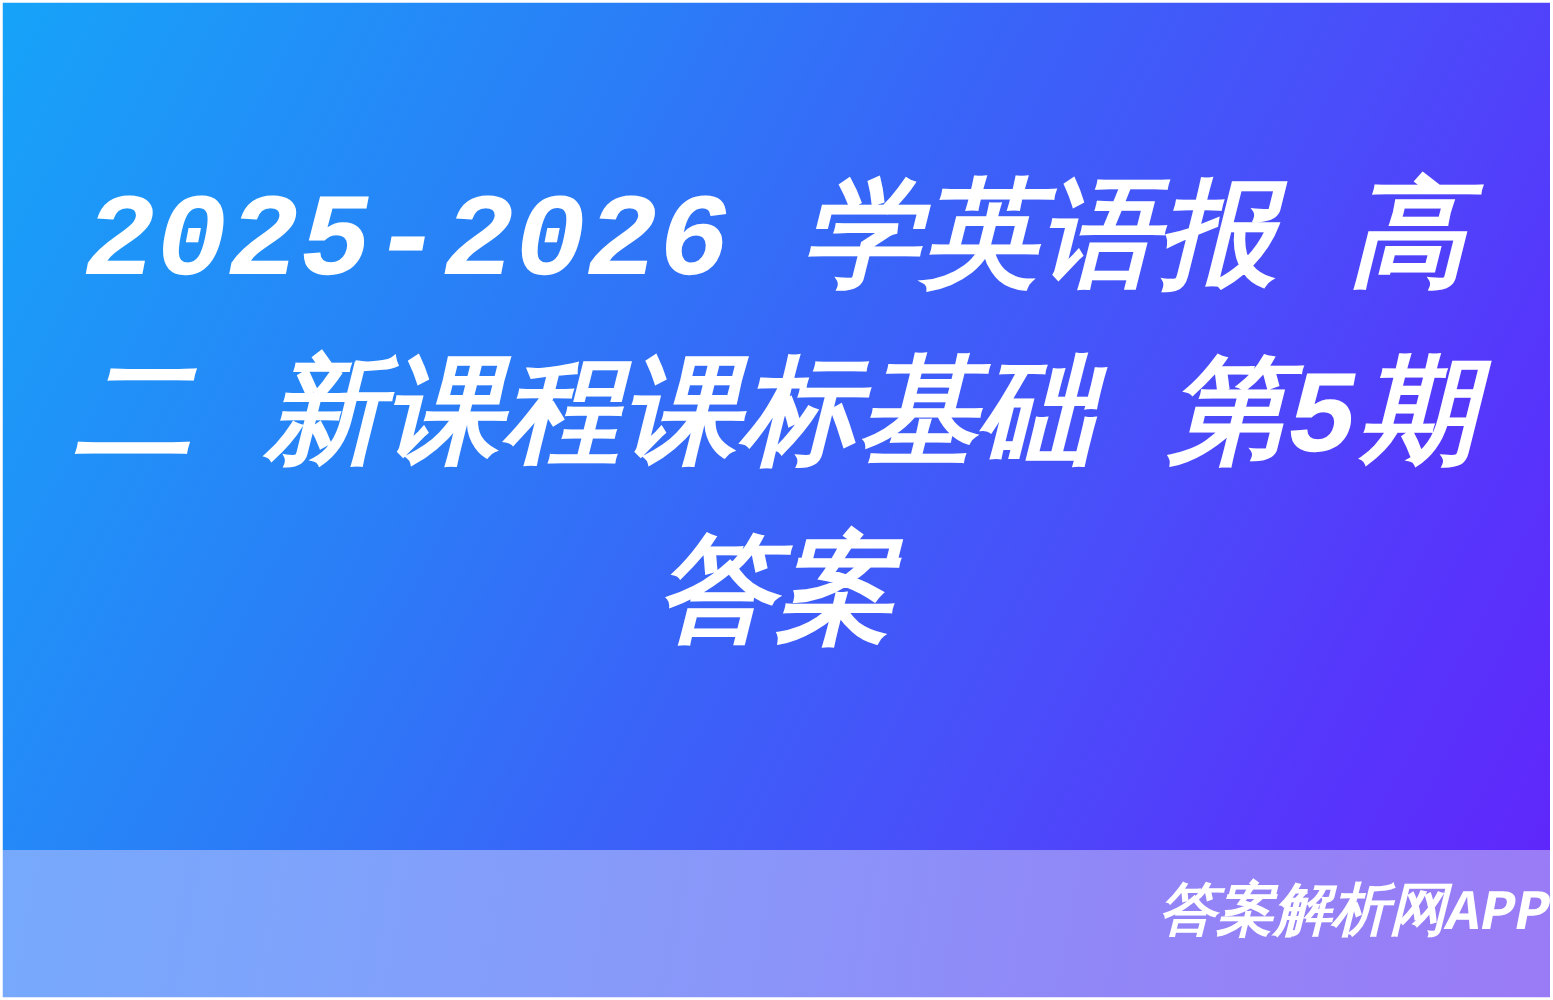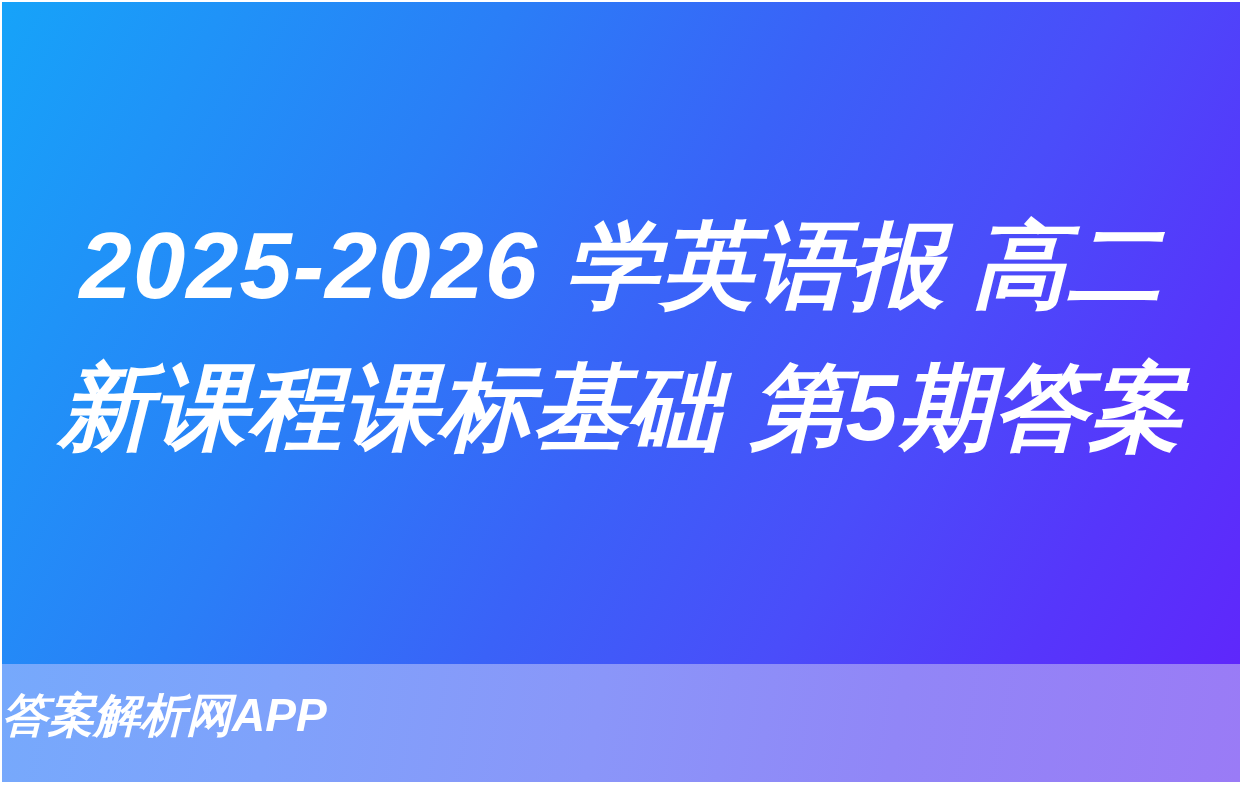--- a/index.html
+++ b/index.html
@@ -1,15 +1,15 @@
 <!DOCTYPE html>
 <html><head>
 <meta charset="utf-8">
 <style>
-  * { margin: 0; padding: 0; box-sizing: border-box; }
+  * { margin: 0; padding: 0; box-sizing: border-box; font-family: Liberation Mono, monospace; }
 
   html, body {
     width: 1242px;
     height: 800px;
     overflow: hidden;
     background: #ffffff;
   }
 
   #poster {
     position: relative;
@@ -52,33 +52,33 @@
     letter-spacing: 1px;
     word-break: break-word;
     text-rendering: geometricPrecision;
     transform: translateY(-4px);
   }
 
   
   .footer-band {
     position: absolute;
     left: 2px;
-    top: 664px;
+    top: 680px;
     width: 1238px;
     height: 118px;
     background:
       linear-gradient(100deg,
         #76a9fc 0%,
         #7fa2fb 22%,
         #8a96f9 48%,
         #9186f7 72%,
         #9a7bf6 100%);
     display: flex;
     align-items: center;
-    justify-content: flex-start;
+    justify-content: flex-end;
     overflow: hidden;
   }
 
   .footer-text {
     color: #ffffff;
     font-size: 46px;
     line-height: 50px;
     font-weight: 700;
     font-style: italic;
     letter-spacing: 0px;

